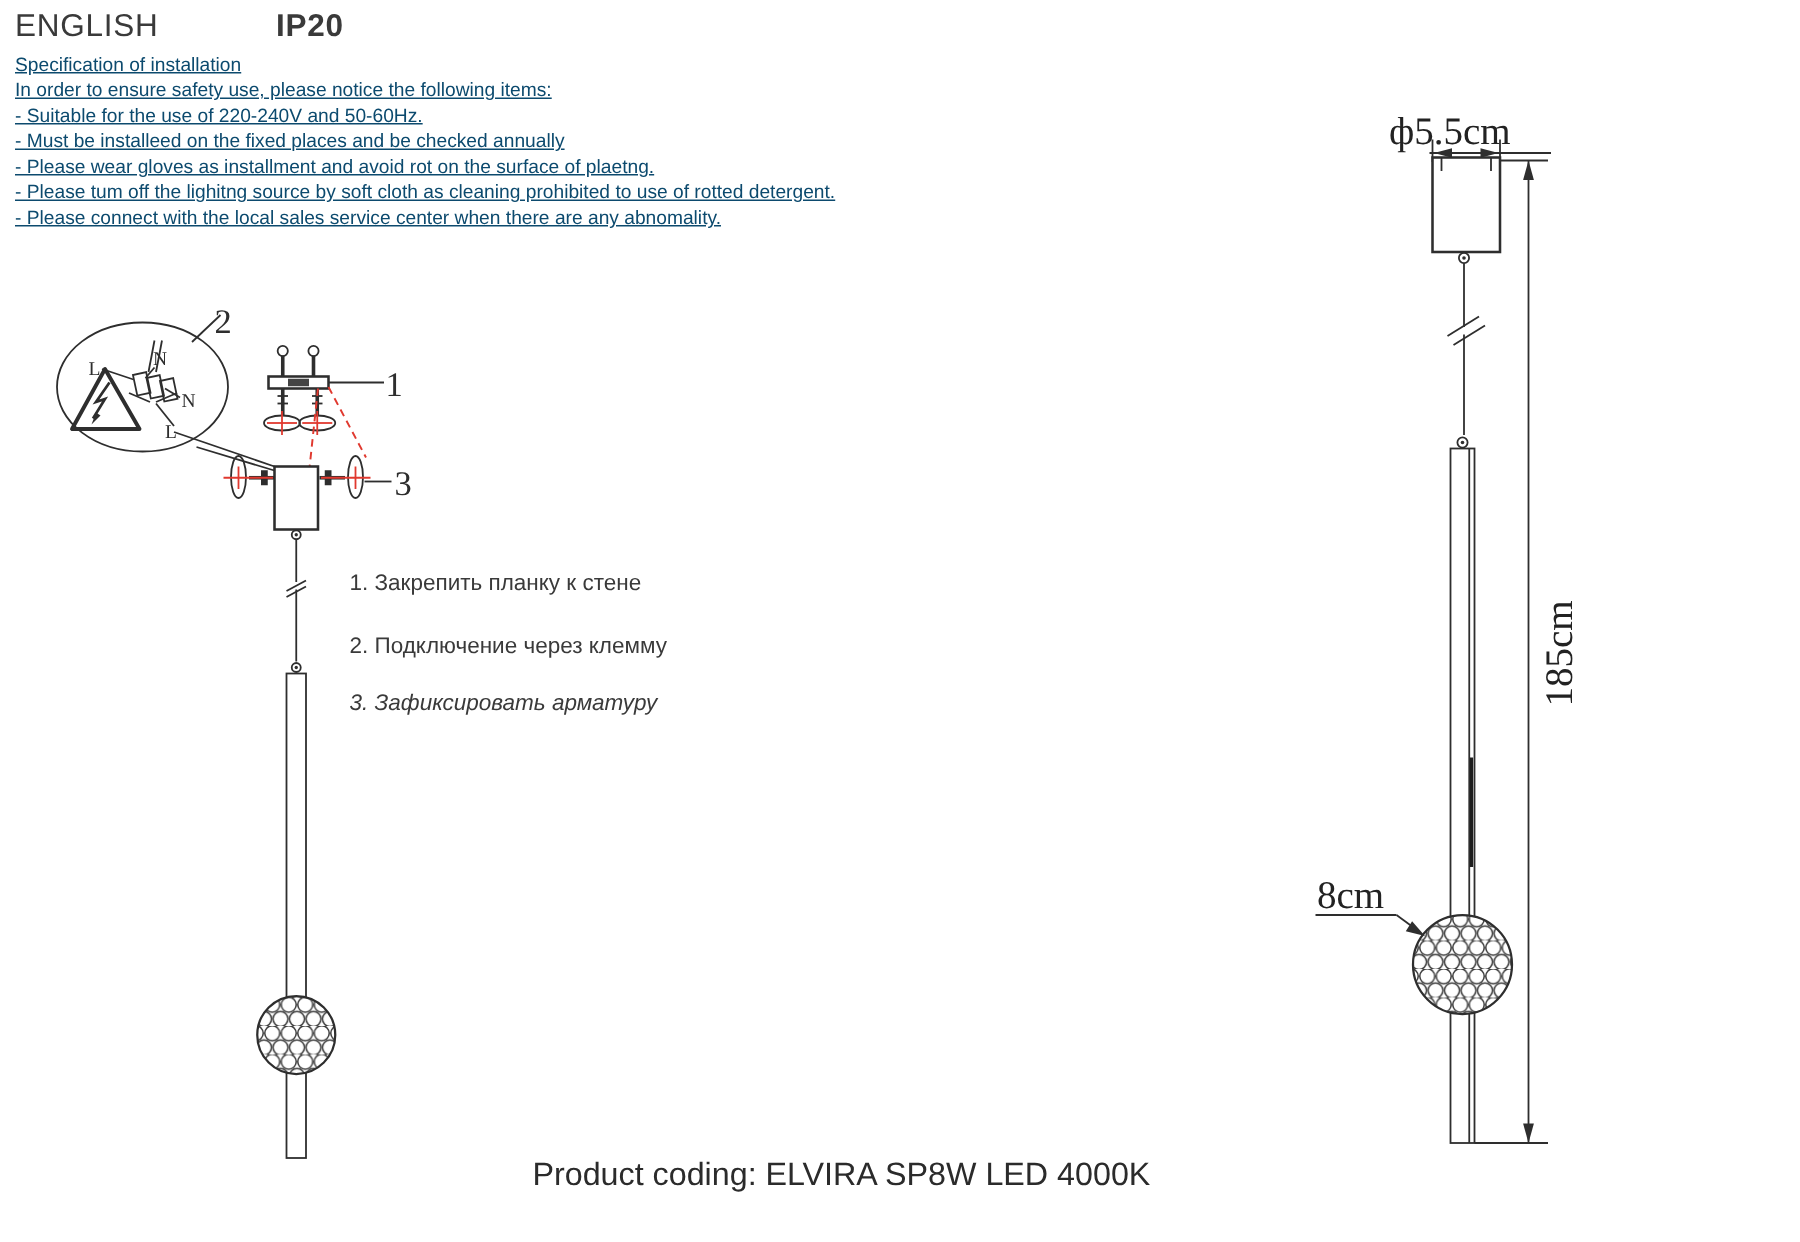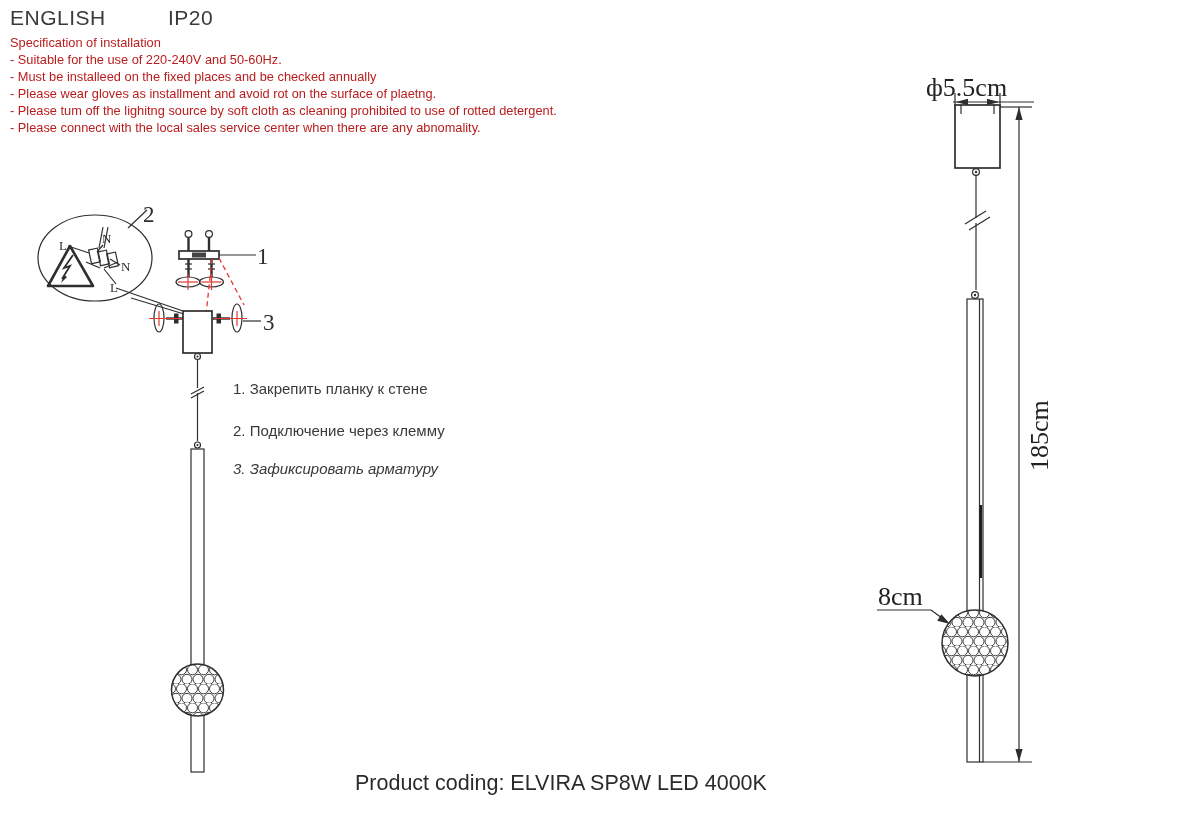--- a/index.html
+++ b/index.html
@@ -2,23 +2,23 @@
 <html><head>
 <meta charset="utf-8">
 <style>
   html,body{margin:0;padding:0;}
   body{width:1200px;height:828px;background:#ffffff;overflow:hidden;
        font-family:"Liberation Sans",sans-serif;color:#2e2e2e;}
   #sheet{position:relative;width:1200px;height:584px;background:#fff;}
 
   .hdr{position:absolute;top:6px;font-size:21px;letter-spacing:.5px;color:#3a3a3a;}
   #lang{left:10px;}
-  #ip{left:168px;}
-
-  #spec{position:absolute;left:10px;top:34px;font-size:12.8px;line-height:17px;color:#b91c1c;width:640px;}
+  #ip{left:184px;font-weight:bold;}
+
+  #spec{position:absolute;left:10px;top:34px;font-size:12.8px;line-height:17px;color:#0c4a6e;width:640px;text-decoration:underline;}
 
   .step{position:absolute;left:233px;font-size:15px;color:#3a3a3a;white-space:nowrap;}
   #step1{top:380px;}
   #step2{top:422px;}
   #step3{top:460px;font-style:italic;}
 
   #coding{position:absolute;left:355px;top:771px;font-size:21.5px;color:#2b2b2b;white-space:nowrap;}
 
   svg{position:absolute;overflow:visible;}
   #fig-install{left:30px;top:195px;}
@@ -37,20 +37,21 @@
 </head>
 <body>
 
 <div id="sheet">
 
   <div id="lang" class="hdr">ENGLISH</div>
   <div id="ip" class="hdr">IP20</div>
 
   <div id="spec">
     <div>Specification of installation</div>
+    <div>In order to ensure safety use, please notice the following items:</div>
     <div>- Suitable for the use of 220-240V and 50-60Hz.</div>
     <div>- Must be installeed on the fixed places and be checked annually</div>
     <div>- Please wear gloves as installment and avoid rot on the surface of plaetng.</div>
     <div>- Please tum off the lighitng source by soft cloth as cleaning prohibited to use of rotted detergent.</div>
     <div>- Please connect with the local sales service center when there are any abnomality.</div>
   </div>
 
   <svg id="fig-install" width="280" height="590" viewBox="30 195 280 590">
     <defs>
       <pattern id="honey" width="11" height="19" patternUnits="userSpaceOnUse">

